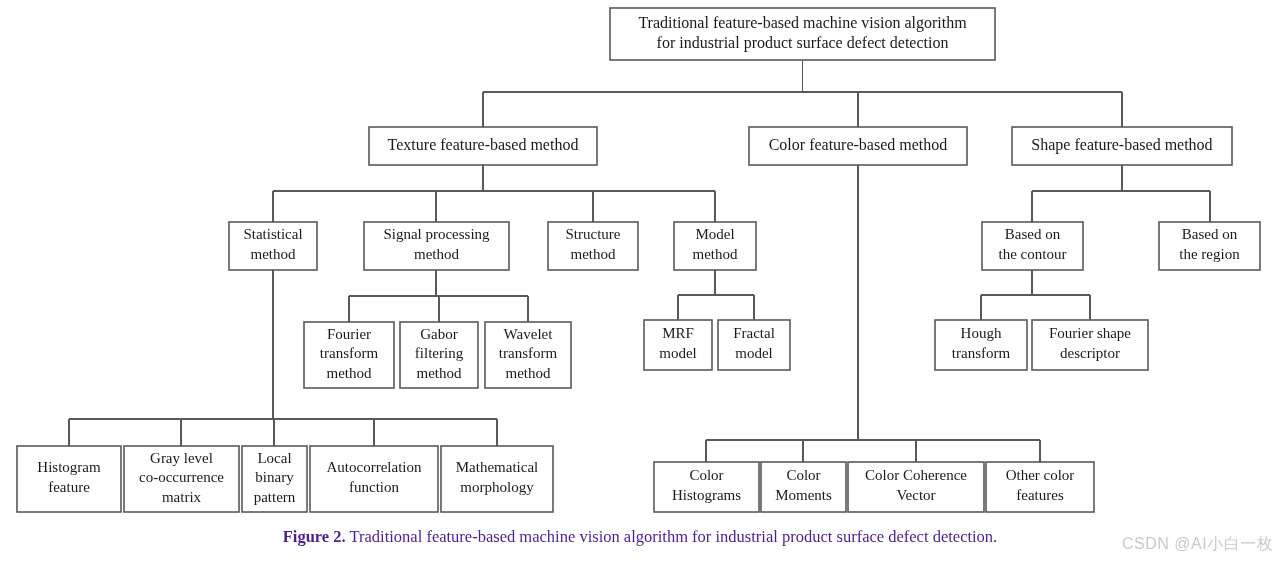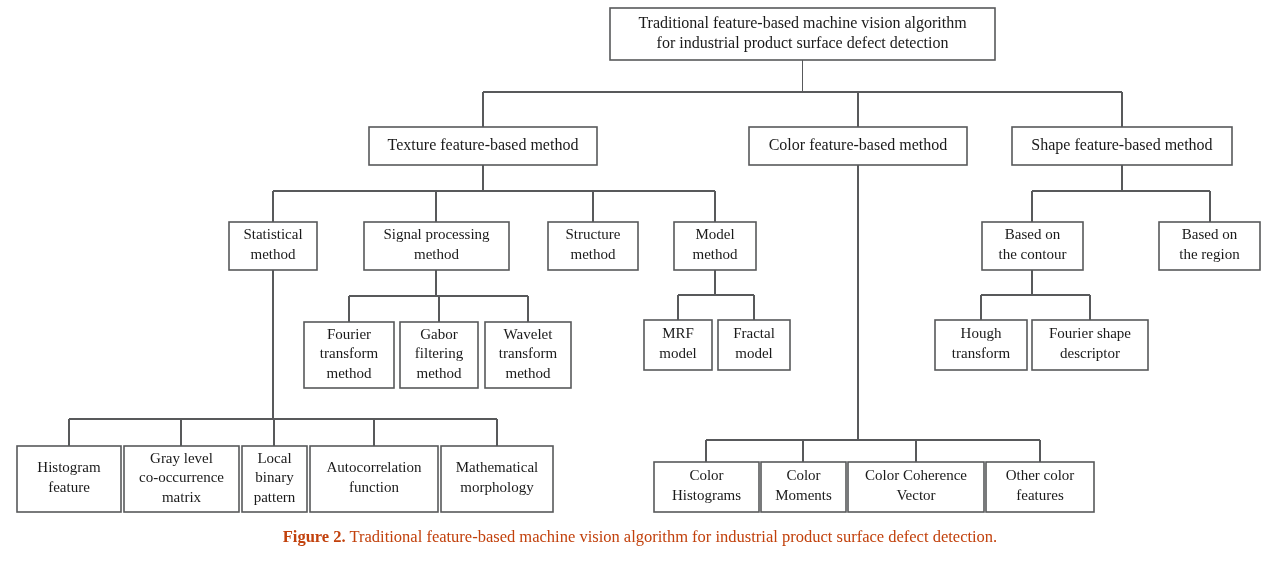--- a/index.html
+++ b/index.html
@@ -45,21 +45,21 @@
     dominant-baseline: middle;
   }
   .caption {
     position: absolute;
     left: 0;
     top: 527px;
     width: 1280px;
     text-align: center;
     font-family: "Liberation Serif", "DejaVu Serif", serif;
     font-size: 16.5px;
-    color: #c2410c;
+    color: #4c1d95;
     line-height: 1.2;
     white-space: nowrap;
   }
   .caption b {
     font-weight: bold;
   }
   .watermark {
     position: absolute;
     left: 1122px;
     top: 534px;
@@ -226,14 +226,15 @@
           <text class="node-text" x="1040" font-size="15"><tspan x="1040" y="477.25">Other color</tspan><tspan x="1040" y="496.75">features</tspan></text>
         </g>
       </g>
   </svg>
 
   <div class="caption">
     <b>Figure 2.</b>
     <span>Traditional feature-based machine vision algorithm for industrial product surface defect detection.</span>
   </div>
 
+  <div class="watermark">CSDN @AI小白一枚</div>
 
 </div>
 
 </body></html>

